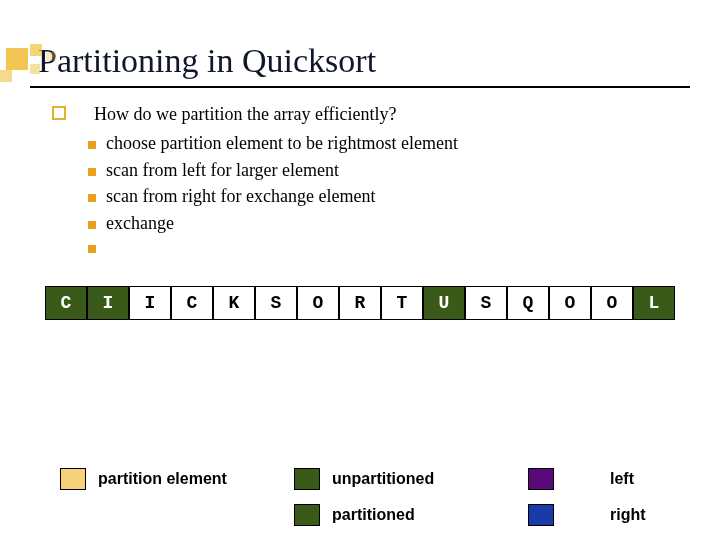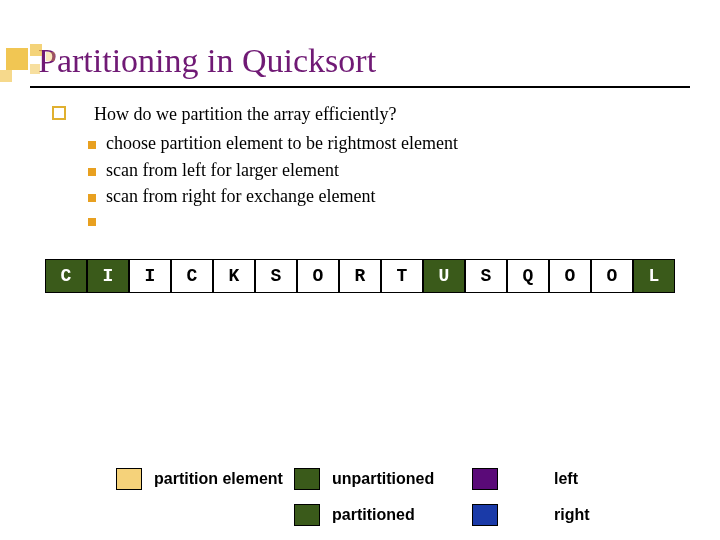--- a/index.html
+++ b/index.html
@@ -5,33 +5,33 @@
   * { box-sizing: border-box; margin: 0; padding: 0; }
   html, body { width: 720px; height: 540px; font-family: Georgia, 'Times New Roman', serif; background: #fff; overflow: hidden; }
   .slide { position: relative; width: 720px; height: 540px; }
   .corner-deco { position: absolute; top: 0; left: 0; width: 70px; height: 50px; }
   .sq { position: absolute; background: #f0c040; }
   .sq.a { width: 22px; height: 22px; top: 6px; left: 6px; opacity: 0.9; }
   .sq.b { width: 12px; height: 12px; top: 2px; left: 30px; opacity: 0.7; }
   .sq.c { width: 10px; height: 10px; top: 22px; left: 30px; opacity: 0.5; }
   .sq.d { width: 9px; height: 9px; top: 10px; left: 46px; opacity: 0.35; }
   .sq.e { width: 12px; height: 12px; top: 28px; left: 0px; opacity: 0.6; }
-  .title { font-size: 34px; font-weight: normal; margin: 42px 0 4px 38px; font-family: Georgia, serif; color: #701a75; }
+  .title { font-size: 34px; font-weight: normal; margin: 42px 0 4px 38px; font-family: Georgia, serif; color: #0f172a; }
   .rule { margin: 6px 30px 0 30px; border: none; border-top: 2.5px solid #000; }
   .body { margin: 14px 0 0 52px; font-size: 18px; line-height: 1.38; }
   .lvl1 { display: flex; align-items: baseline; gap: 20px; }
   .lvl1 .bul { width: 14px; height: 14px; border: 2px solid #e0b030; background: #fff; flex: none; margin-right: 8px; margin-top: 4px; }
   .sub { margin-left: 36px; margin-top: 3px; }
   .sub li { list-style: none; display: flex; align-items: baseline; padding: 1px 0; }
   .sub .sb { width: 8px; height: 8px; background: #e8a020; flex: none; margin-right: 10px; margin-top: 7px; }
   .array { display: flex; justify-content: center; margin-top: 32px; }
   .cell { width: 42px; height: 34px; border: 1px solid #000; display: flex; align-items: center; justify-content: center; font-family: 'Courier New', monospace; font-size: 18px; font-weight: bold; }
   .c-olive { background: #3a5a1a; color: #fff; }
   .c-white { background: #fff; color: #000; }
-  .legend { position: absolute; left: 0; right: 0; bottom: 56px; display: flex; justify-content: center; font-size: 16px; font-family: Arial, sans-serif; font-weight: bold; }
+  .legend { position: absolute; left: 0; right: 0; bottom: 56px; display: flex; justify-content: center; gap: 56px; font-size: 16px; font-family: Arial, sans-serif; font-weight: bold; }
   .legend-col { display: flex; flex-direction: column; gap: 14px; }
   .legend-row { display: flex; align-items: center; gap: 12px; }
   .swatch { width: 26px; height: 22px; border: 1px solid #000; flex: none; }
   .sw-tan { background: #f5d27a; }
   .sw-olive { background: #3a5a1a; }
   .sw-purple { background: #5a0a78; }
   .sw-blue { background: #1a3aa8; }
   .legend-label { min-width: 140px; }
   .legend-label.narrow { min-width: 50px; margin-left: 44px; }
 </style>
@@ -60,20 +60,24 @@
           <span class="sb"></span>
           <span>choose partition element to be rightmost element</span>
         </li>
       <li>
           <span class="sb"></span>
           <span>scan from left for larger element</span>
         </li>
       <li>
           <span class="sb"></span>
           <span>scan from right for exchange element</span>
+        </li>
+      <li>
+          <span class="sb"></span>
+          <span>exchange</span>
         </li>
       <li>
           <span class="sb"></span>
         </li>
     </ul>
   </div>
 
   <div class="array">
     <div class="cell c-olive">C</div>
     <div class="cell c-olive">I</div>

